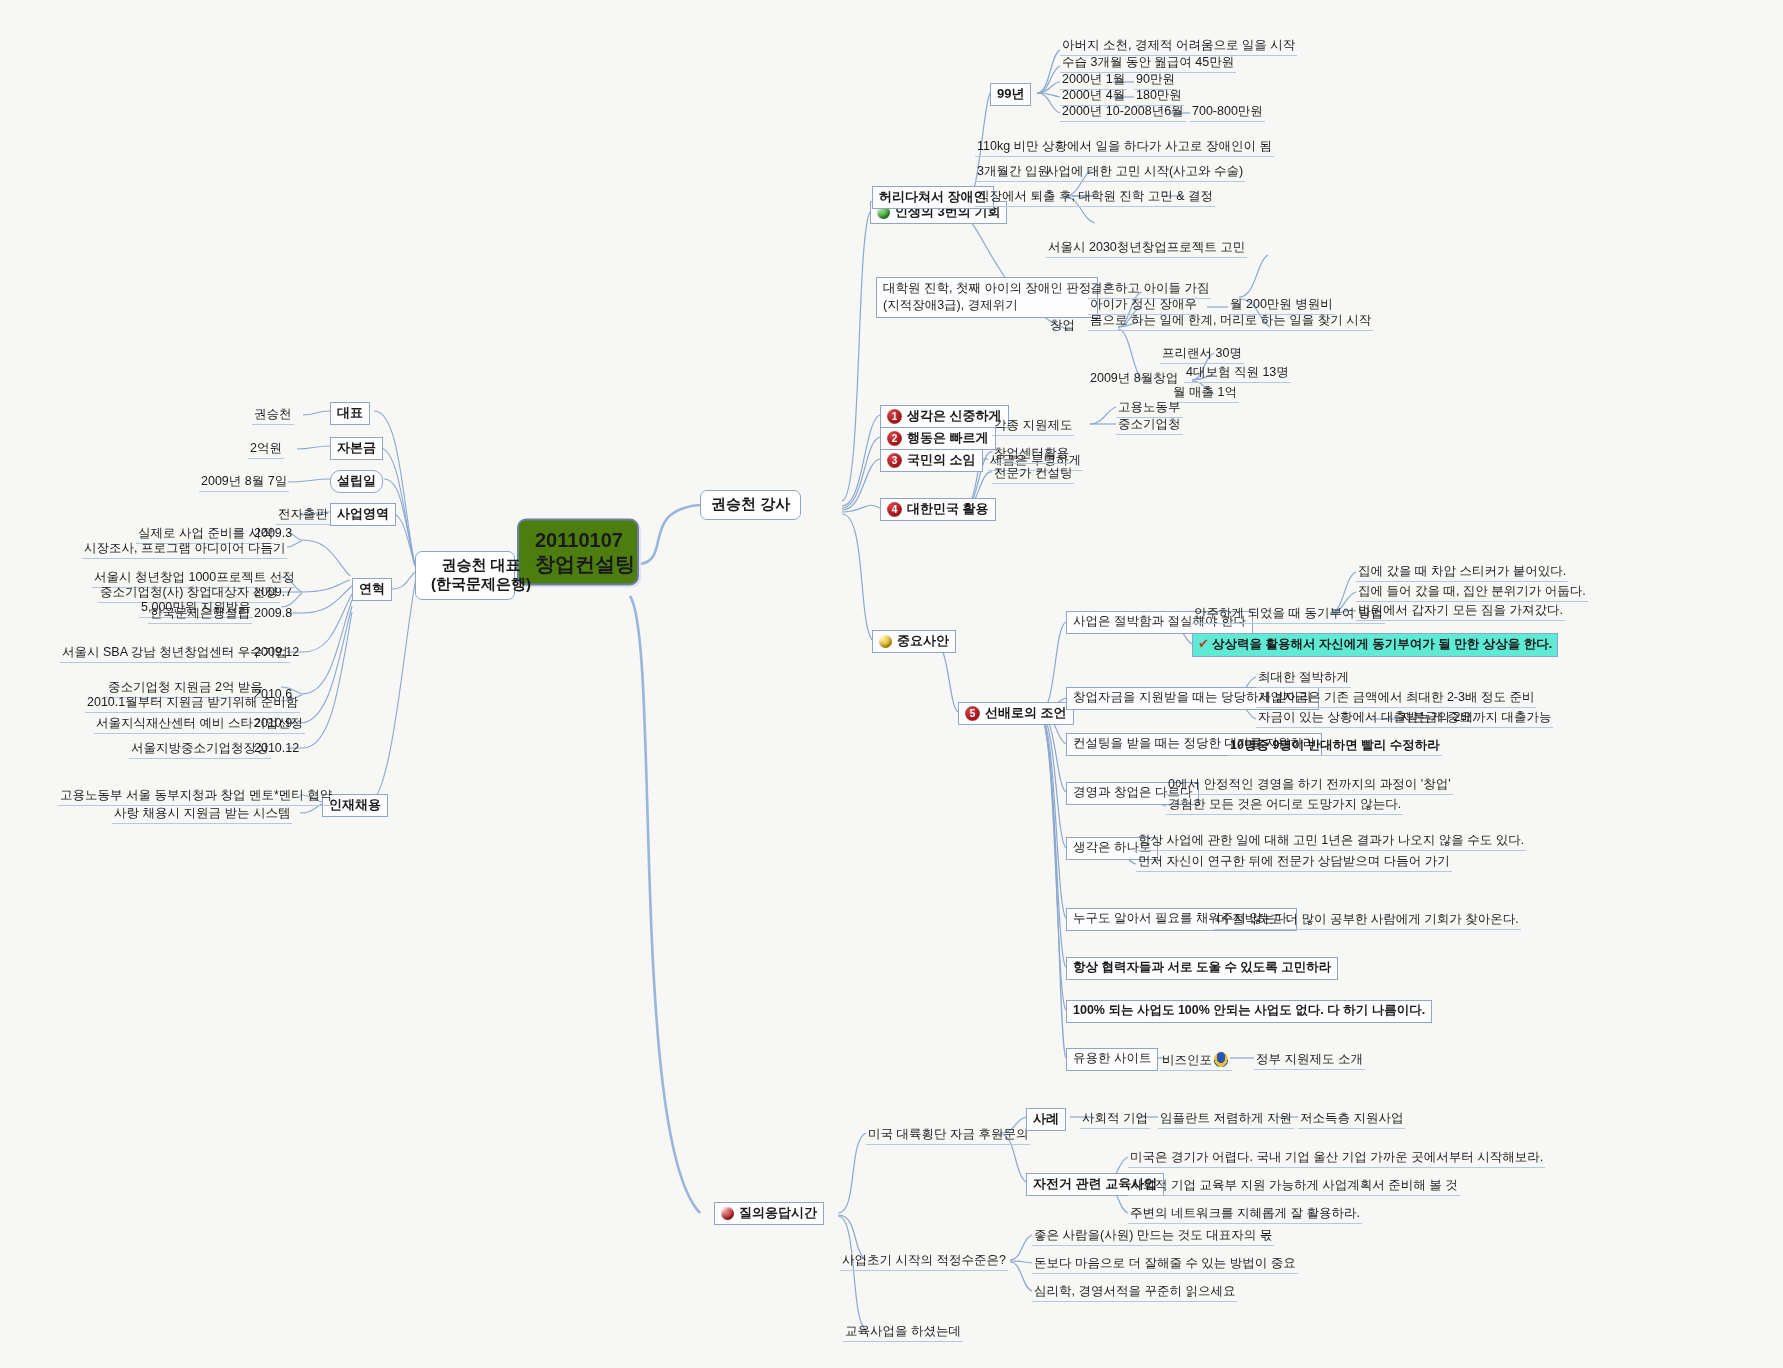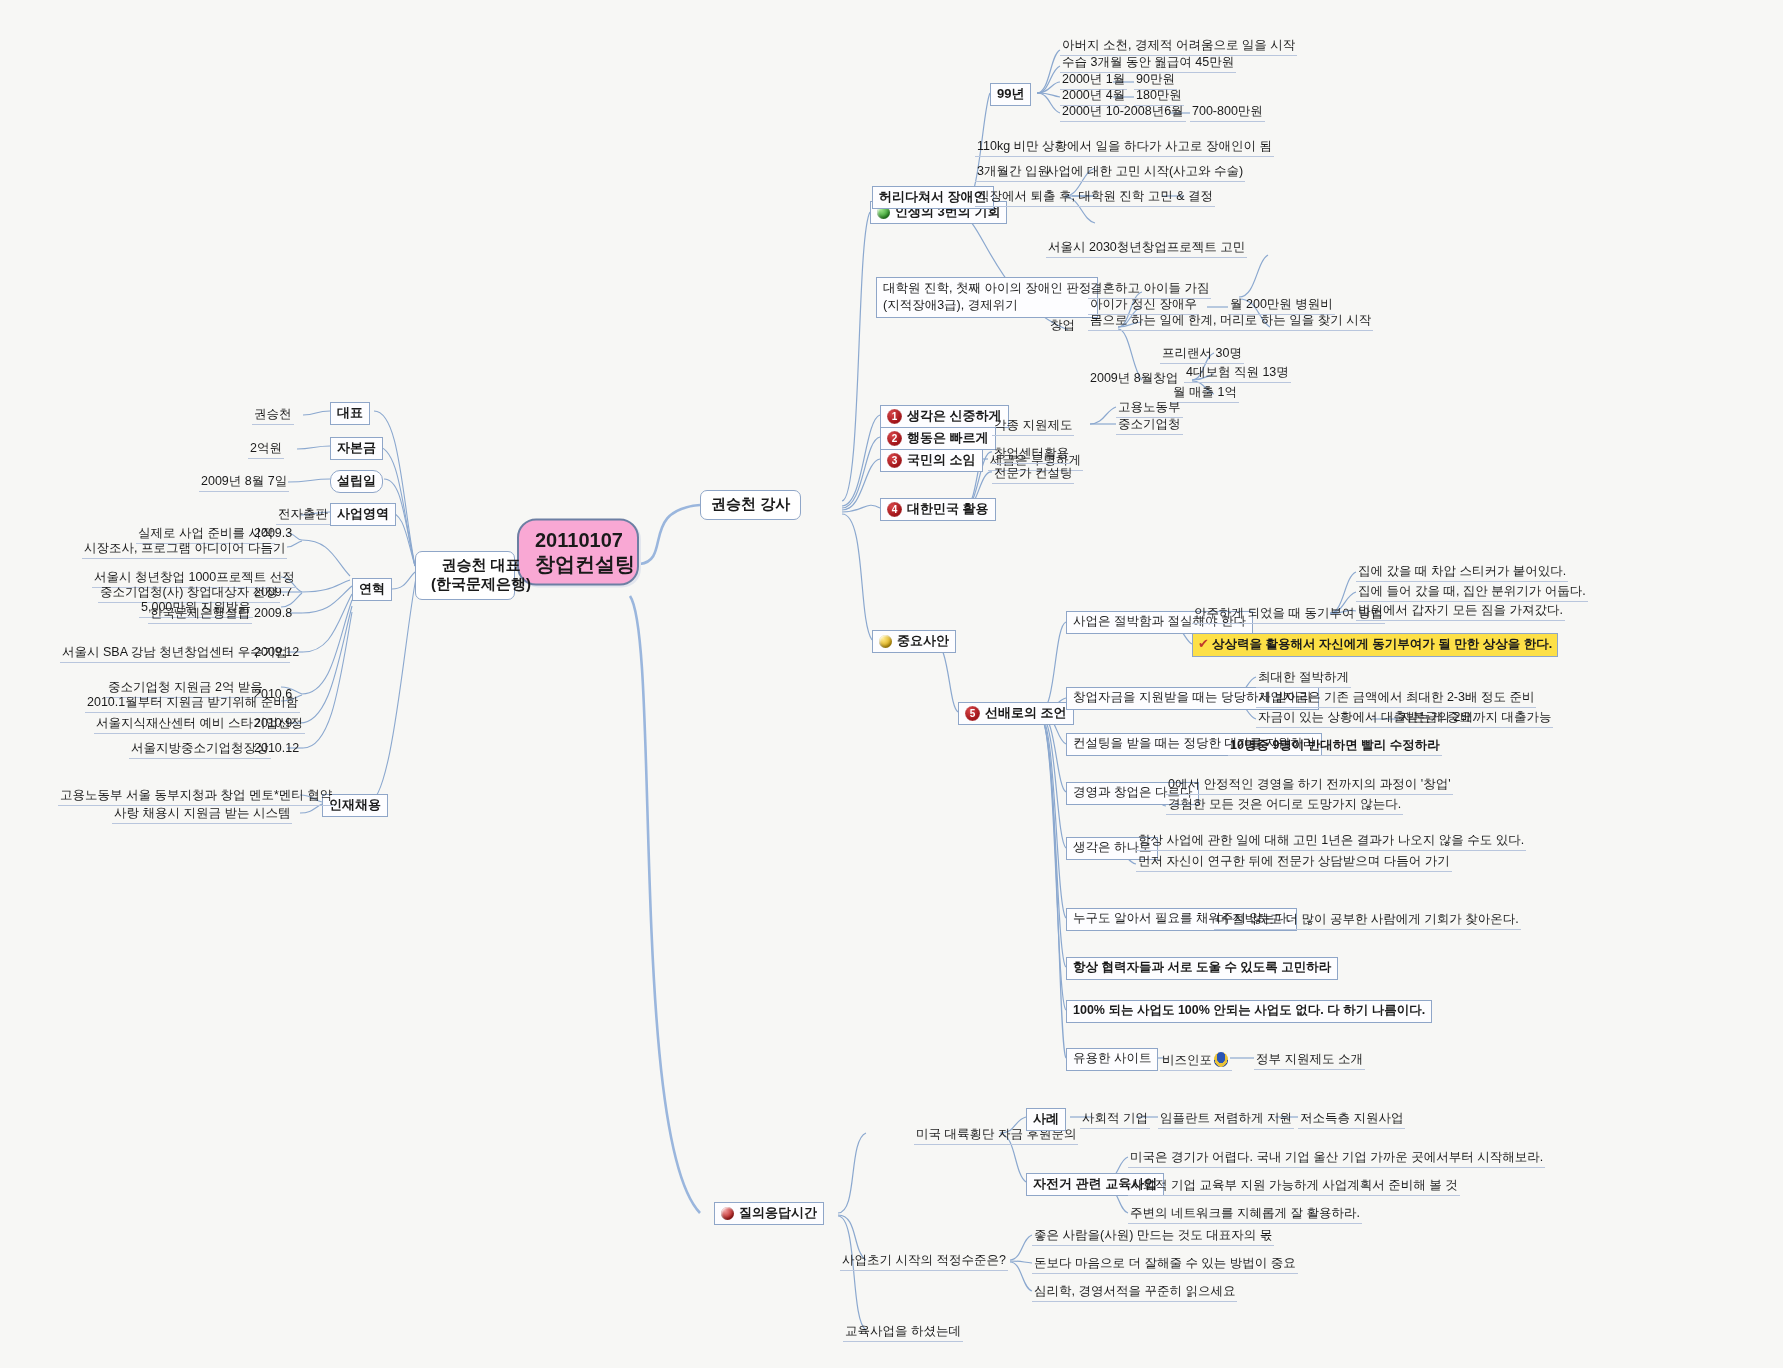--- a/index.html
+++ b/index.html
@@ -34,22 +34,22 @@
     border: 1px solid #8fa6c8;
     background: #fdfdff;
     padding: 2px 6px 3px 6px;
     font-size: 13px;
     font-weight: bold;
   }
   .boxed.reg { font-weight: normal; }
   .boxed.sm { font-size: 12.5px; }
   .root {
     border: 2px solid #6d7fa3;
-    border-radius: 19px;
-    background: #f9a8d4;
+    border-radius: 9px;
+    background: #4d7c0f;
     padding: 7px 16px 8px 16px;
     font-size: 20px;
     font-weight: bold;
     text-align: center;
     line-height: 1.2;
     box-shadow: 2px 2px 0 #e3e6ee;
   }
   .rounded {
     border: 1px solid #8fa6c8;
     border-radius: 7px;
@@ -79,21 +79,21 @@
   .ball.green { background: radial-gradient(circle at 32% 28%, #9de58a, #2f9b2a 70%); }
   .ball.yellow { background: radial-gradient(circle at 32% 28%, #ffe98a, #d8a90d 72%); }
   .ball.red { background: radial-gradient(circle at 32% 28%, #f09a9a, #b81a1a 72%); }
   .ball.ring {
     background: radial-gradient(circle at 50% 50%, #f0a02c 0 3px, #fff 3px 5px, #f0a02c 5px 7px);
     width: 14px; height: 14px;
   }
   .check { color: #c0392b; font-weight: bold; font-size: 13px; margin-right: 3px; }
   .highlight {
     border: 1px solid #8fa6c8;
-    background: #fde047;
+    background: #5eead4;
     font-weight: bold;
     font-size: 12.5px;
     padding: 2px 5px 3px 5px;
   }
   .mini-emblem {
     display:inline-block; width: 14px; height: 15px; vertical-align: -3px; margin: 0 2px;
     background: radial-gradient(ellipse at 50% 35%, #2a55b5 0 42%, #e8c23a 44% 68%, #1c3f8f 70%);
     border-radius: 50% 50% 45% 45%;
   }
 </style>
@@ -415,21 +415,21 @@
 <div class="node leaf" style="left:1160px; top:1052px;">
   <span>비즈인포</span><span class="mini-emblem"></span>
 </div>
 <div class="node leaf" style="left:1254px; top:1052px;">정부 지원제도 소개</div>
 
 <div class="node boxed with-icon" style="left:714px; top:1202px;">
   <span class="ball red"></span>
   <span>질의응답시간</span>
 </div>
 
-<div class="node leaf" style="left:914px; top:1127px;text-align:right;">미국 대륙횡단 자금 후원문의</div>
+<div class="node leaf" style="left:866px; top:1127px;text-align:right;">미국 대륙횡단 자금 후원문의</div>
 <div class="node boxed" style="left:1026px; top:1108px;">사례</div>
 <div class="node leaf" style="left:1080px; top:1111px;">사회적 기업</div>
 <div class="node leaf" style="left:1158px; top:1111px;">임플란트 저렴하게 지원</div>
 <div class="node leaf" style="left:1298px; top:1111px;">저소득층 지원사업</div>
 
 <div class="node boxed" style="left:1026px; top:1173px;">자전거 관련 교육사업</div>
 <div class="node leaf" style="left:1128px; top:1150px;">미국은 경기가 어렵다. 국내 기업  울산 기업  가까운 곳에서부터 시작해보라.</div>
 <div class="node leaf" style="left:1128px; top:1178px;">사회적 기업  교육부 지원 가능하게 사업계획서 준비해 볼 것</div>
 <div class="node leaf" style="left:1128px; top:1206px;">주변의 네트워크를 지혜롭게 잘 활용하라.</div>
 

